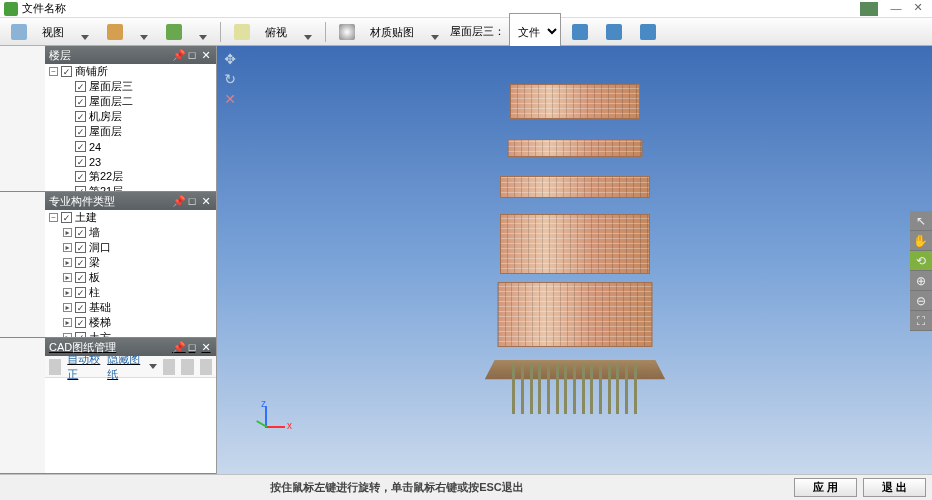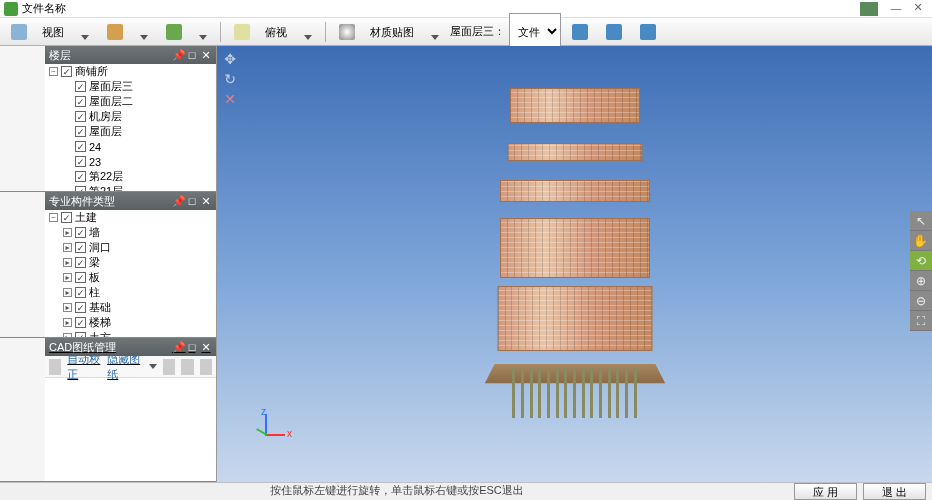--- a/index.html
+++ b/index.html
@@ -49,21 +49,21 @@
 .axis .zl{position:absolute;left:14px;top:-8px;color:#3070ff;font-size:10px;}
 .axis .x{position:absolute;left:18px;top:20px;width:20px;height:2px;background:#ff3030;}
 .axis .xl{position:absolute;left:40px;top:14px;color:#ff3030;font-size:10px;}
 .axis .y{position:absolute;left:8px;top:20px;width:12px;height:2px;background:#30c030;transform:rotate(30deg);transform-origin:right;}
 .model{position:absolute;left:50%;top:50%;transform:translate(-50%,-55%);width:200px;height:320px;}
 .blk{position:absolute;left:50%;transform:translateX(-50%);background:linear-gradient(90deg,#d4987a 0%,#e8c4a8 30%,#d4987a 60%,#c48860 100%);border:1px solid #a07050;}
 .blk::before{content:"";position:absolute;inset:0;background:repeating-linear-gradient(90deg,transparent 0,transparent 6px,rgba(0,0,0,0.15) 6px,rgba(0,0,0,0.15) 7px),repeating-linear-gradient(0deg,transparent 0,transparent 4px,rgba(255,255,255,0.3) 4px,rgba(255,255,255,0.3) 5px);}
 .base{position:absolute;left:50%;transform:translateX(-50%);bottom:20px;width:170px;height:30px;background:linear-gradient(#a88860,#8a6a48);transform:translateX(-50%) perspective(200px) rotateX(50deg);}
 .piles{position:absolute;left:50%;transform:translateX(-50%);bottom:-10px;width:130px;height:50px;display:flex;justify-content:space-around;}
 .piles div{width:3px;background:#8a8a60;}
-.status{height:18px;background:#f0f0f0;border-top:1px solid #c0c0c0;display:flex;}
+.status{height:26px;background:#f0f0f0;border-top:1px solid #c0c0c0;display:flex;align-items:center;font-weight:bold;}
 .status .msg{flex:1;text-align:center;color:#444;}
 .status .btn{padding:1px 18px;border:1px solid #999;background:linear-gradient(#fff,#e4e4e4);margin-right:6px;}
 </style>
 </head>
 <body>
 
 <div class="titlebar">
   <div class="ico"></div>
   <span>文件名称</span>
   <div class="winbtns">

